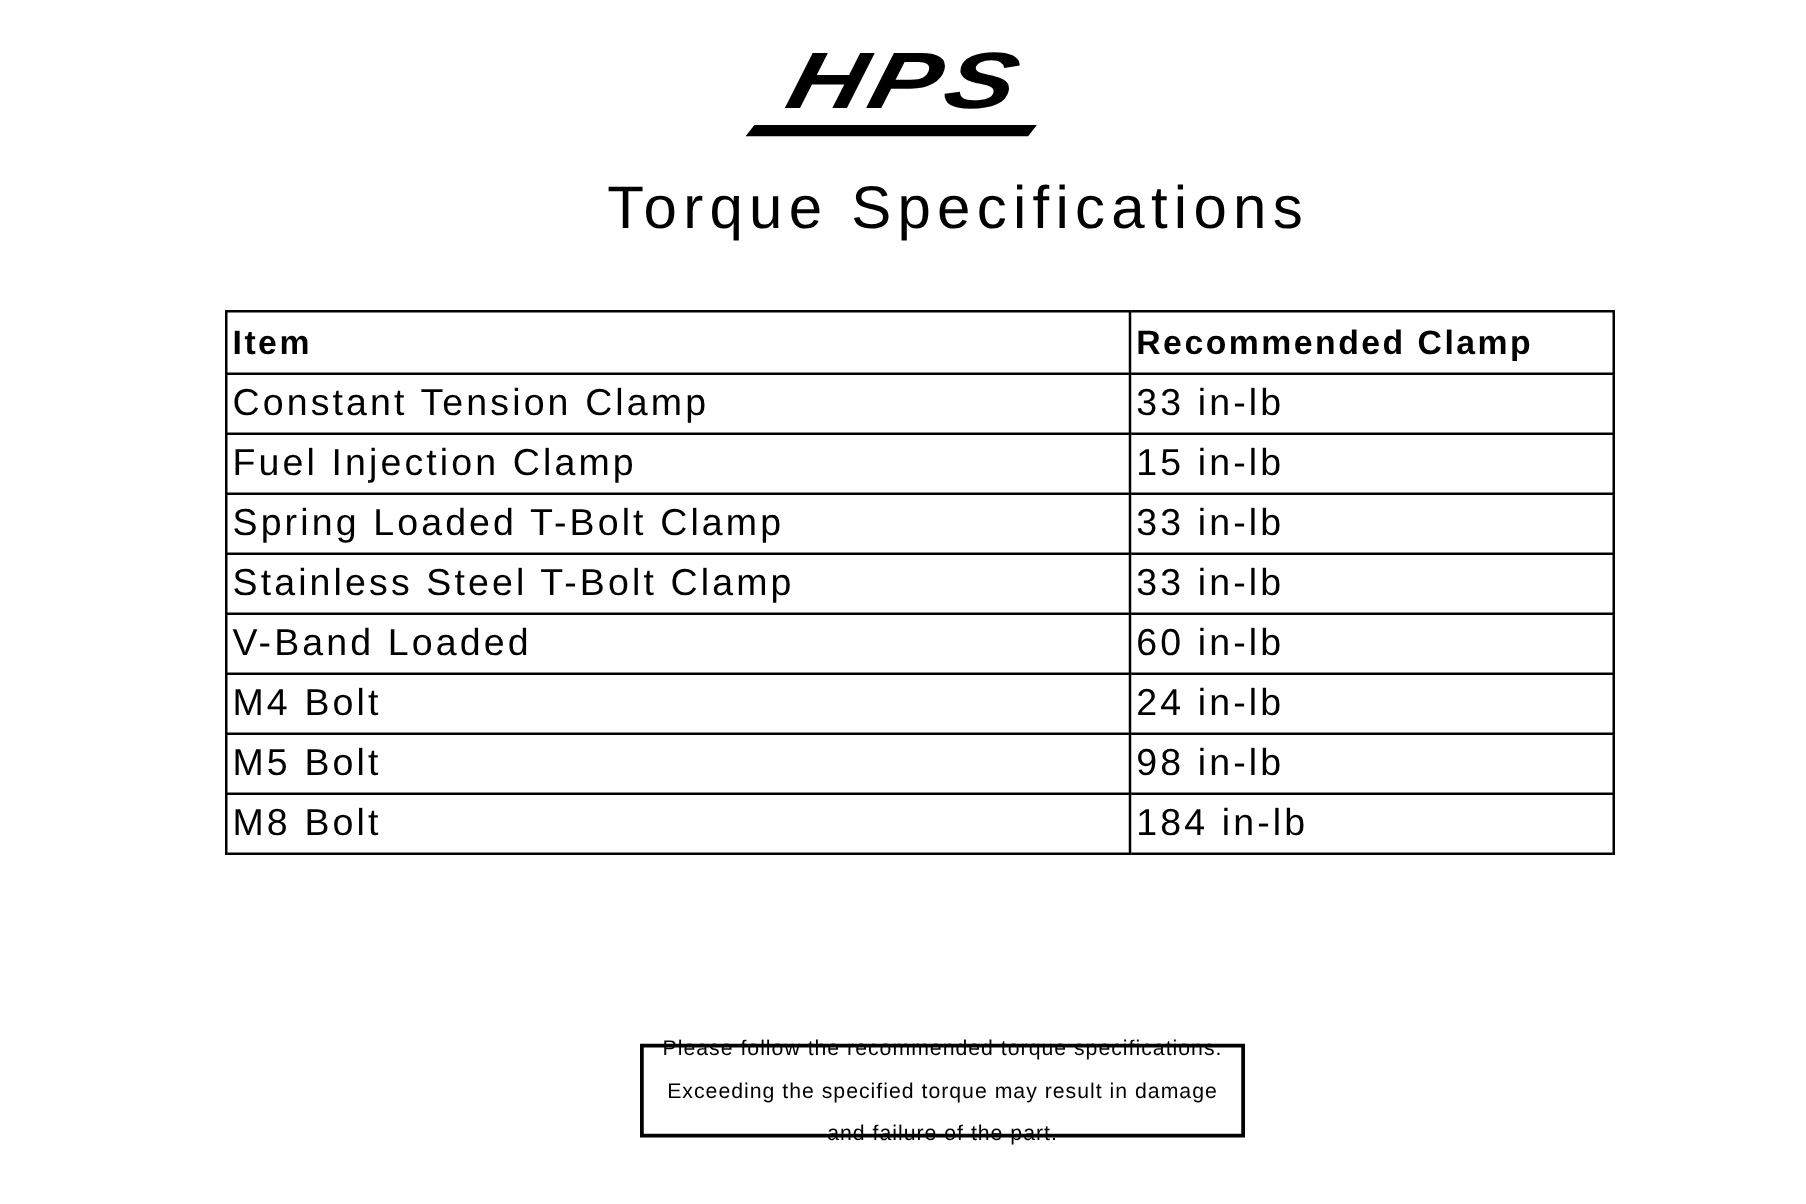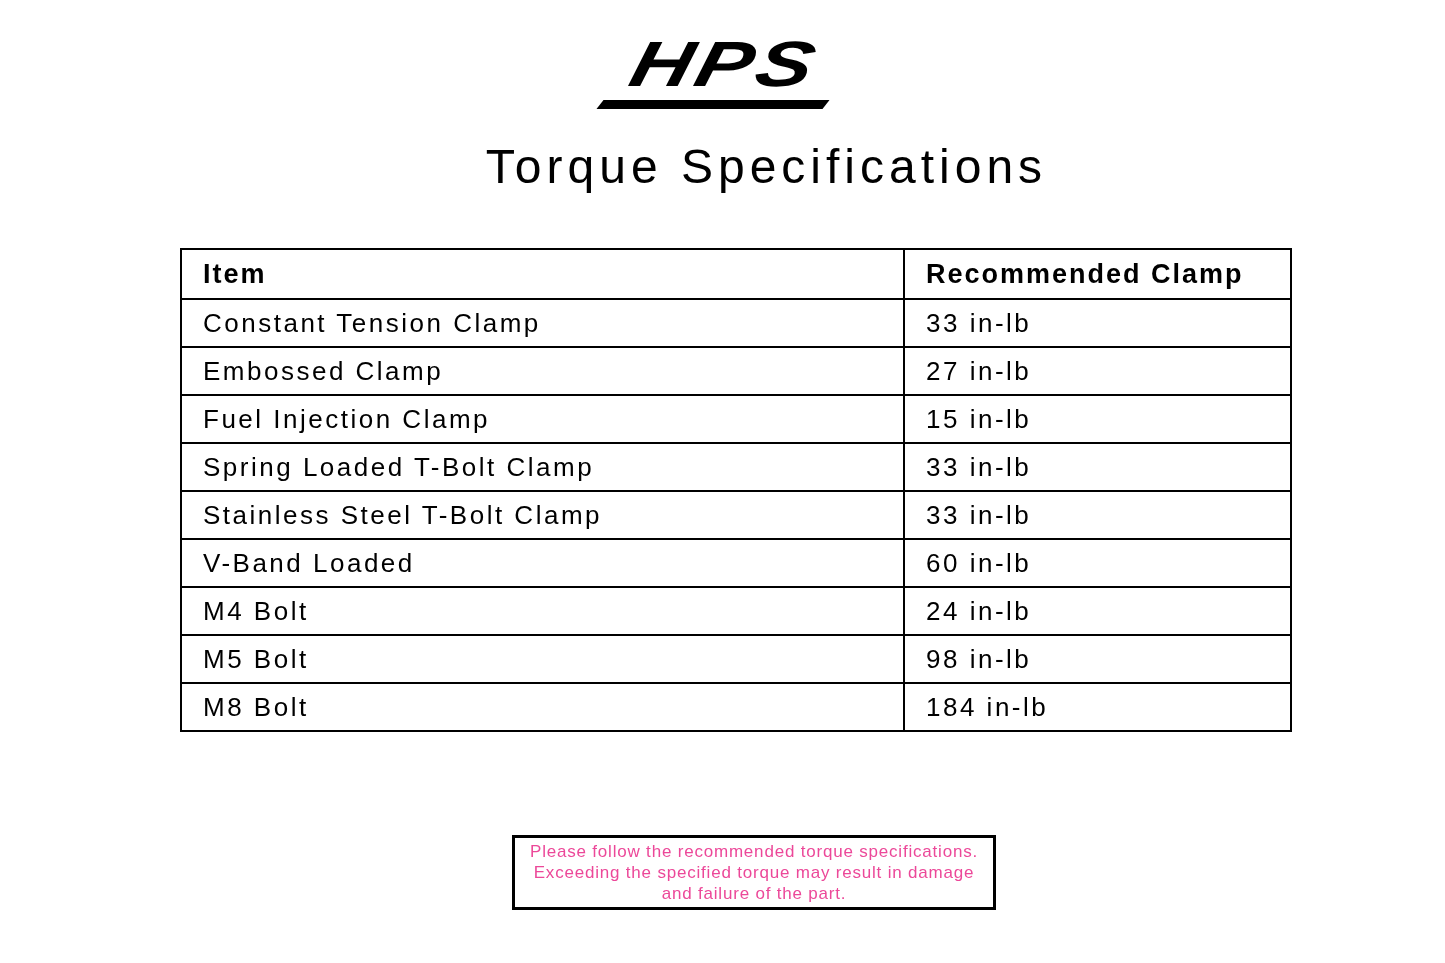--- a/index.html
+++ b/index.html
@@ -68,54 +68,55 @@
     width: 1110px;
     border-collapse: collapse;
     table-layout: fixed;
   }
   table.spec col.c-item   { width: 723px; }
   table.spec col.c-torque { width: 387px; }
   table.spec th, table.spec td {
     border: 2px solid #000;
     text-align: left;
     vertical-align: middle;
-    padding: 0 0 0 21px;
+    padding: 0 0 0 4px;
     white-space: nowrap;
     overflow: hidden;
   }
   table.spec th {
     height: 50px;
     font-size: 27px;
     font-weight: bold;
     letter-spacing: 2px;
   }
   table.spec td {
     height: 48px;
-    font-size: 26px;
+    font-size: 30px;
     font-weight: normal;
     letter-spacing: 2.5px;
   }
 
   
   .note {
     position: absolute;
     left: 512px;
     top: 835px;
     width: 484px;
     height: 75px;
     border: 3px solid #000;
     display: flex;
     flex-direction: column;
     align-items: center;
     justify-content: center;
     text-align: center;
     font-size: 17px;
     letter-spacing: 0.8px;
     line-height: 21px;
-    color: #ec4899;
+    color: #000000;
+    gap: 13px;
   }
   .note span { display: block; white-space: nowrap; }
 </style>
 </head>
 <body>
 
 <div class="page">
 
   <div class="logo">
     <div class="logo-text">HPS</div>
@@ -132,24 +133,20 @@
     <thead>
       <tr>
         <th>Item</th>
         <th>Recommended Clamp</th>
       </tr>
     </thead>
     <tbody>
       <tr>
         <td>Constant Tension Clamp</td>
         <td>33 in-lb</td>
-      </tr>
-      <tr>
-        <td>Embossed Clamp</td>
-        <td>27 in-lb</td>
       </tr>
       <tr>
         <td>Fuel Injection Clamp</td>
         <td>15 in-lb</td>
       </tr>
       <tr>
         <td>Spring Loaded T-Bolt Clamp</td>
         <td>33 in-lb</td>
       </tr>
       <tr>

